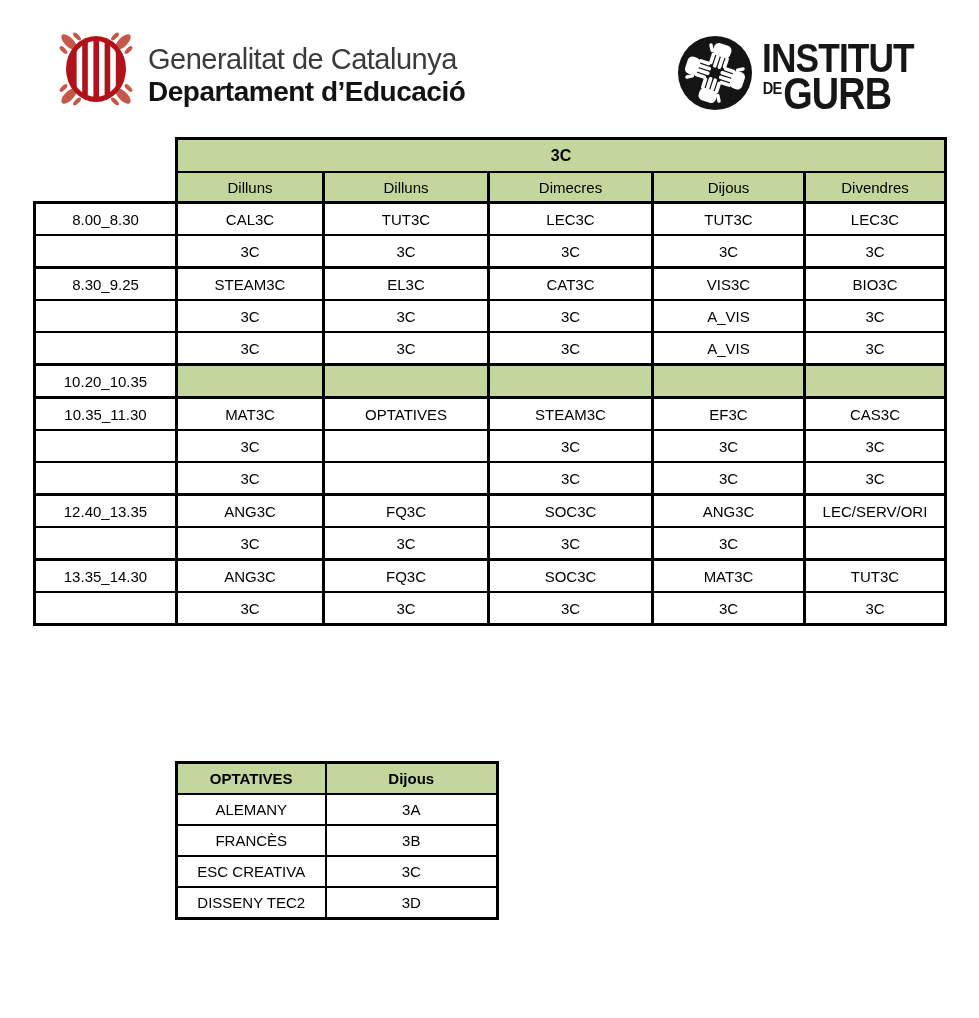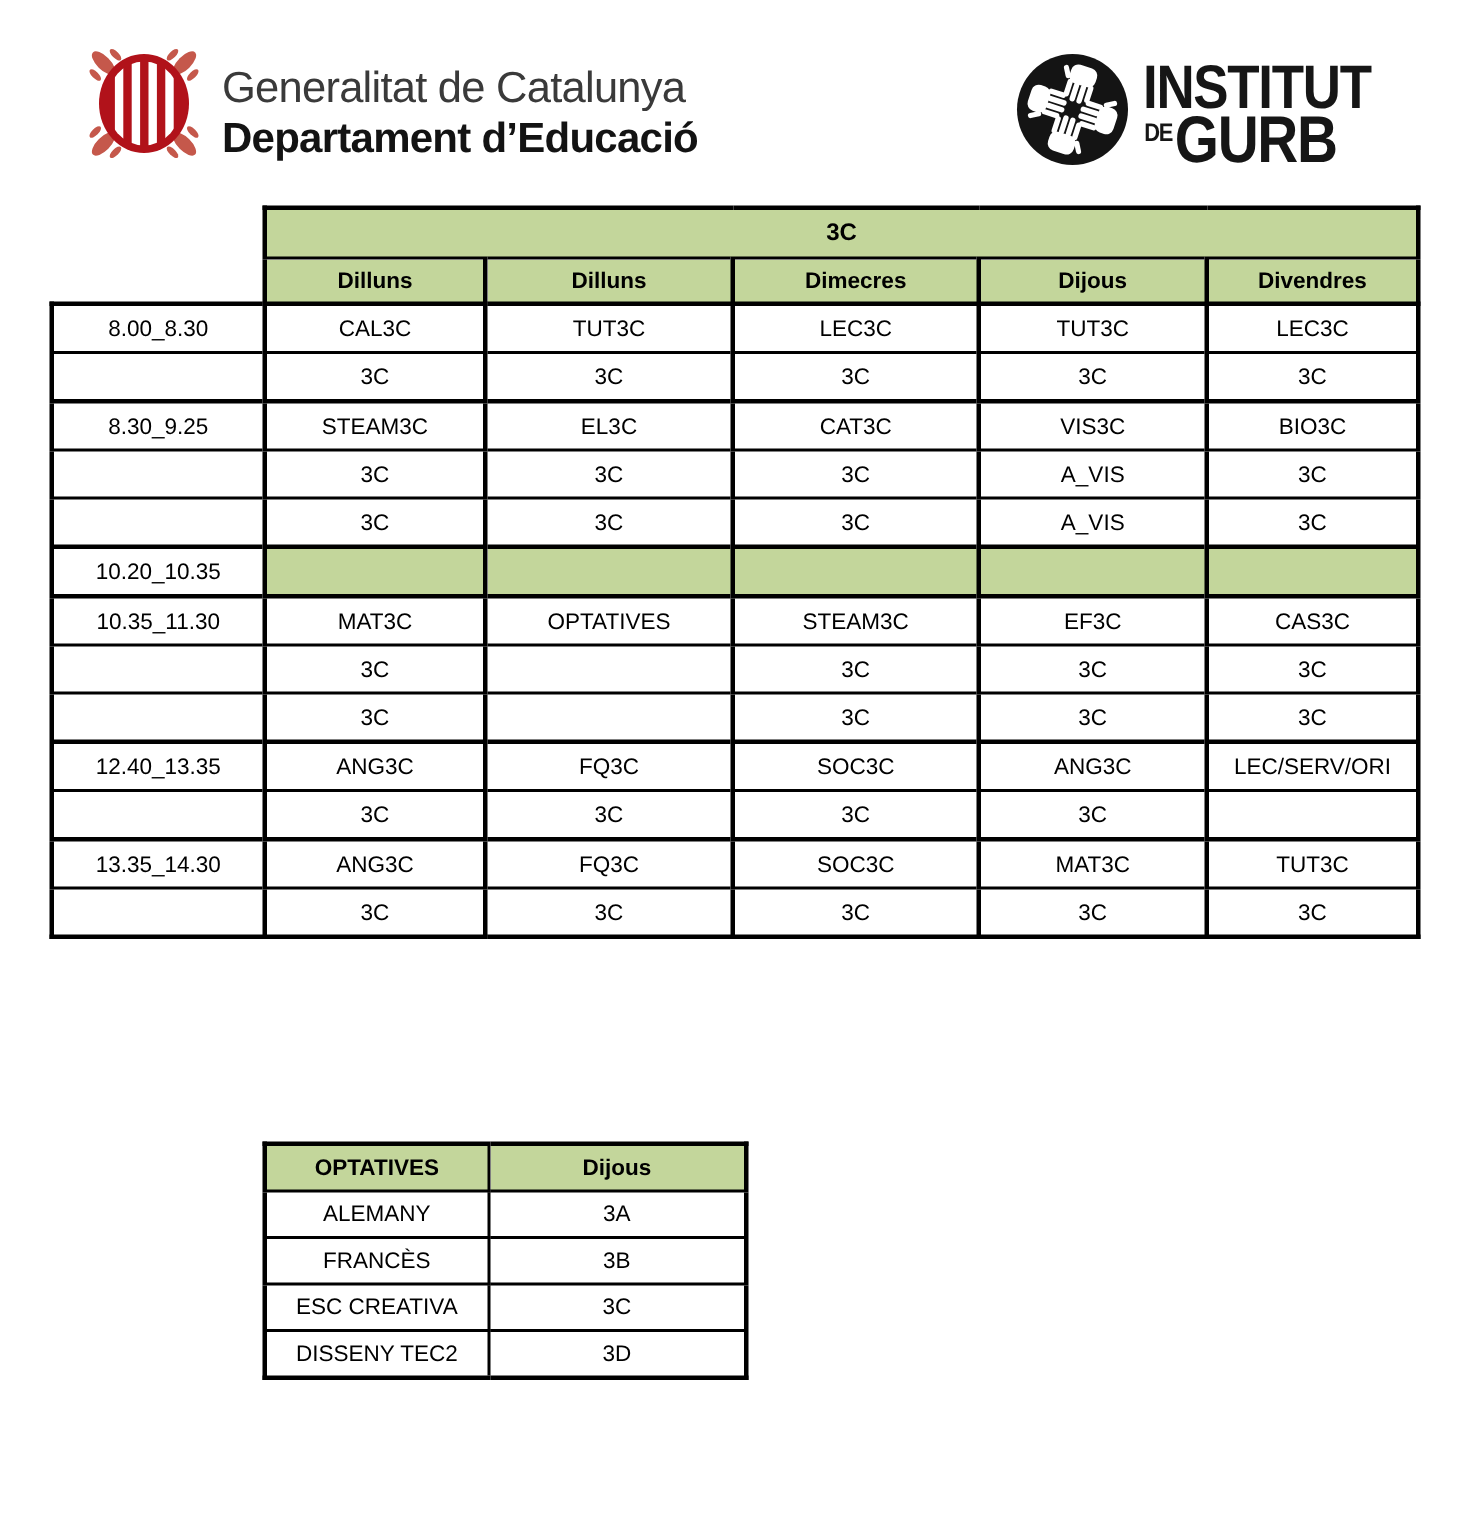--- a/index.html
+++ b/index.html
@@ -25,21 +25,21 @@
   table{border-collapse:collapse;table-layout:fixed;position:absolute}
   td{padding:0;text-align:center;vertical-align:middle;background:#fff;
      border:0 solid #000;overflow:hidden;white-space:nowrap}
 
   .tt{left:33px;top:137px;font-size:15px}
   .tt td{height:30px;border-left-width:3px;border-right-width:3px}
   .tt .r-title td{height:31px}
   .tt .r-days td{height:28px}
   .tt .title-cell{background:#c3d69b;font-weight:bold;font-size:16px;
                   border-top-width:3px;border-bottom-width:2px}
-  .tt .day-cell{background:#c3d69b;font-weight:bold;border-top-width:2px;border-bottom-width:3px}
+  .tt .day-cell{background:#c3d69b;font-weight:normal;border-top-width:2px;border-bottom-width:3px}
   .tt tr.subject td,.tt tr.break td{border-top-width:3px}
   .tt tr.room td{border-top-width:2px}
   .tt tr.bodyrow:last-child td{border-bottom-width:3px}
   .tt tr.break td.day-val{background:#c3d69b}
   .tt td.ghost{border:none;background:transparent}
 
   .opt{left:175px;top:761px;font-size:15px}
   .opt td{height:29px;border:2px solid #000}
   .opt tr:first-child td{border-top-width:3px;background:#c3d69b;font-weight:bold}
   .opt tr:last-child td{border-bottom-width:3px}

